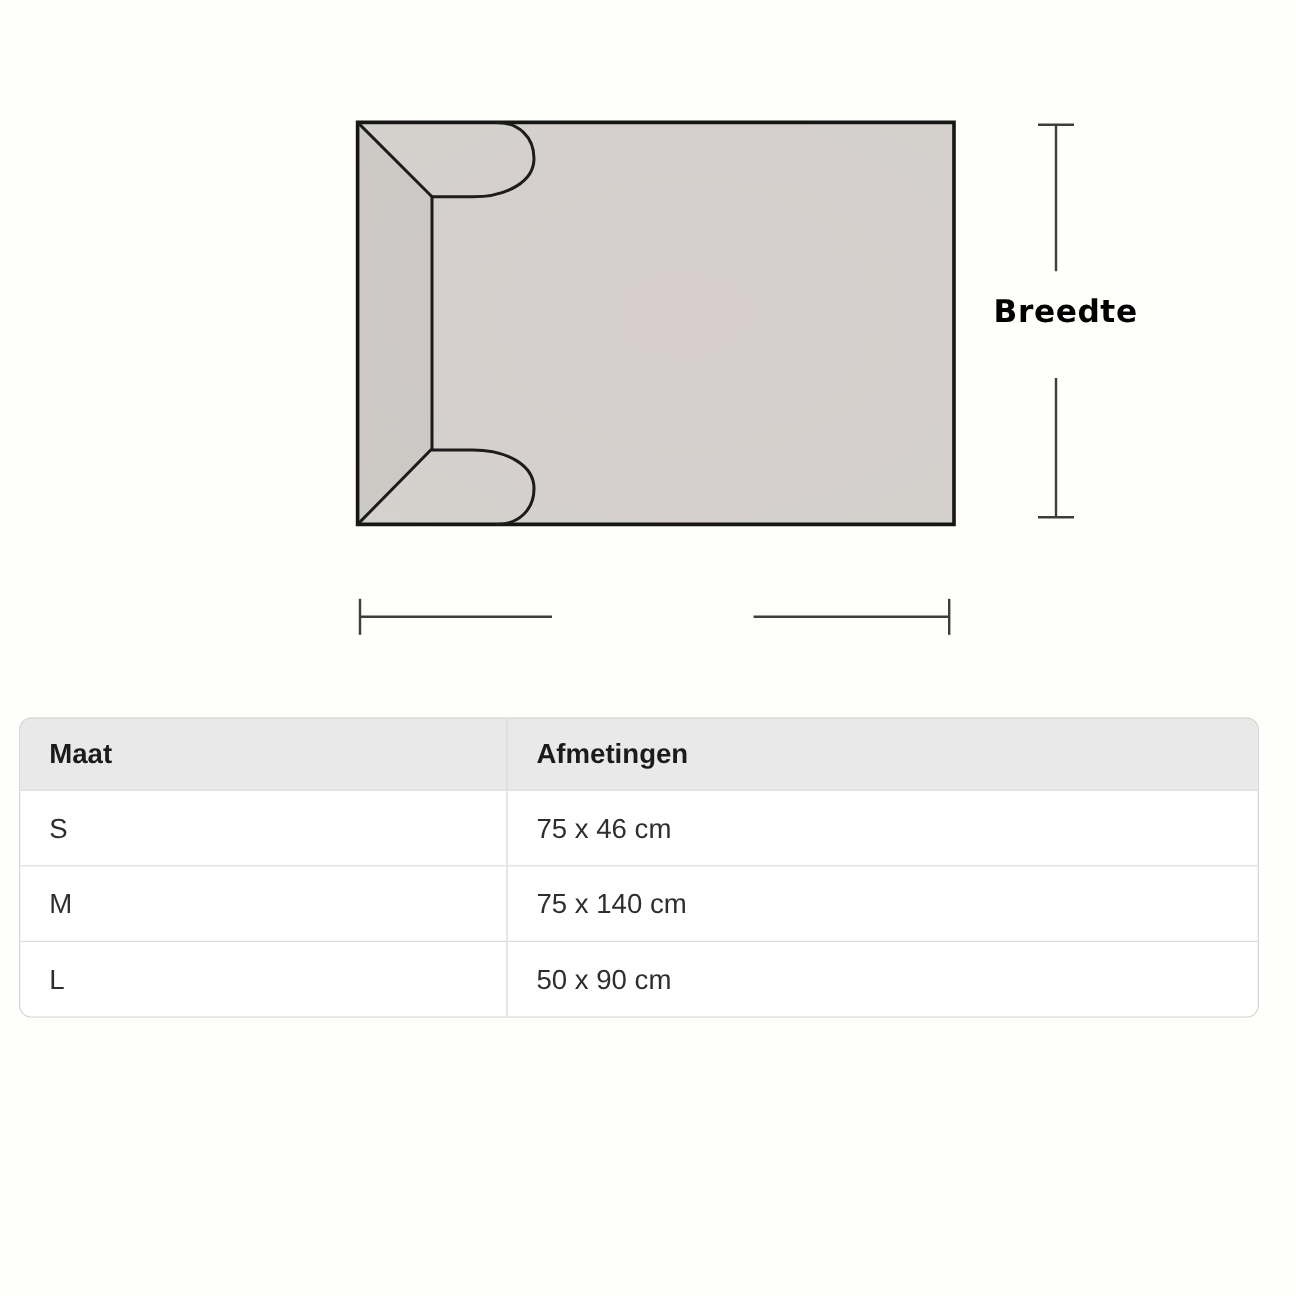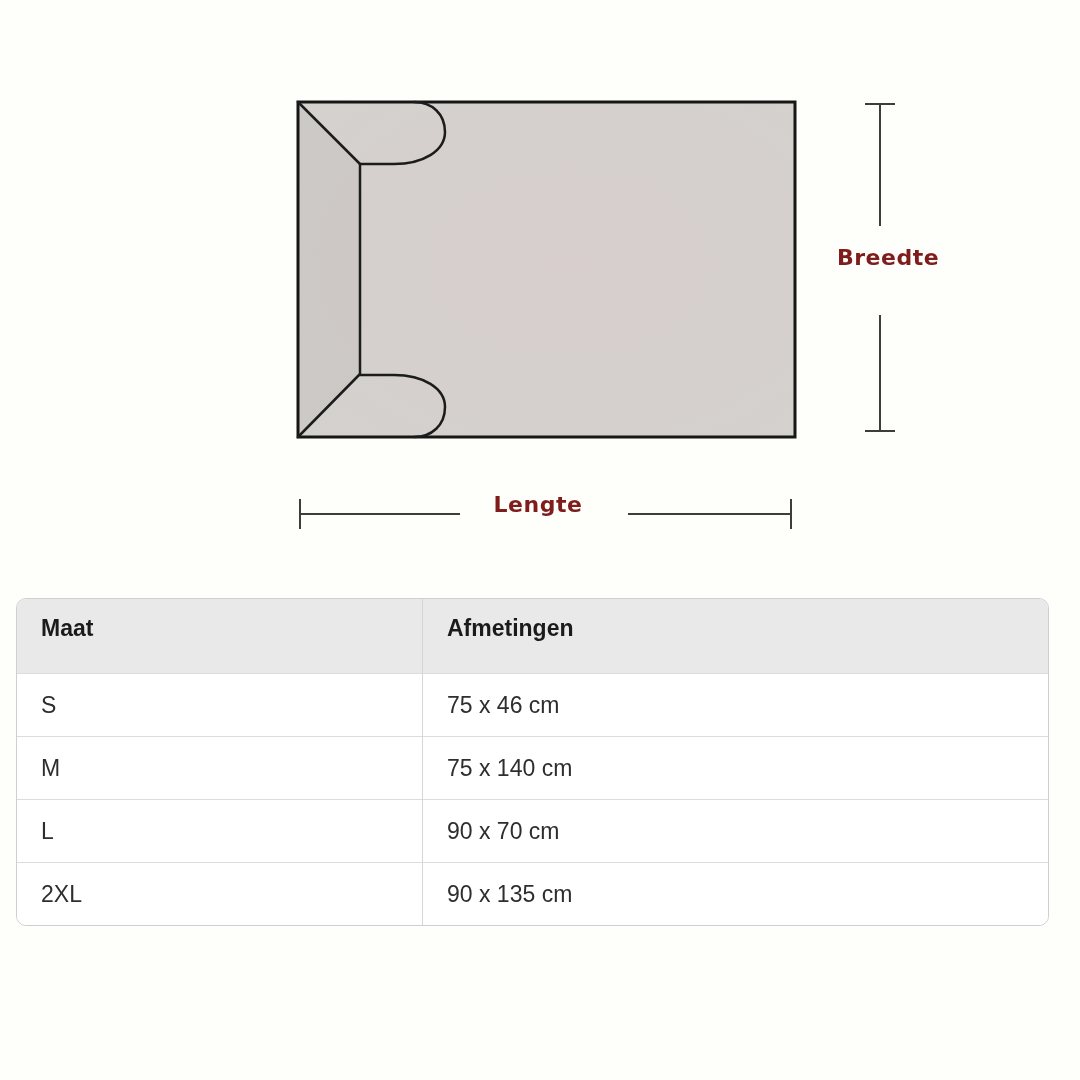--- a/index.html
+++ b/index.html
@@ -23,23 +23,23 @@
     height: 580px;
   }
   .diagram svg {
     position: absolute;
     left: 0; top: 0;
   }
   .dim-label {
     position: absolute;
     font-family: "DejaVu Sans", "Liberation Sans", sans-serif;
     font-weight: 700;
-    font-size: 22px;
+    font-size: 26px;
     letter-spacing: 0.5px;
-    color: #7f1d1d;
+    color: #000000;
     text-align: center;
     line-height: 1.1;
     white-space: nowrap;
   }
   .dim-label.breedte { left: 818px; top: 246px; width: 140px; }
   .dim-label.lengte  { left: 468px; top: 493px; width: 140px; }
 
   
   .table-wrap {
     position: absolute;
@@ -54,21 +54,21 @@
   }
   table.size-table {
     width: 100%;
     border-collapse: collapse;
     table-layout: fixed;
   }
   table.size-table th {
     background: #e9e9e9;
     height: 59px;
     text-align: left;
-    padding: 0 0 15px 24px;
+    padding: 0 0 0 24px;
     font-size: 23px;
     font-weight: 700;
     color: #1b1b1b;
   }
   table.size-table td {
     height: 62px;
     padding: 0 0 0 24px;
     font-size: 23px;
     font-weight: 400;
     color: #2e2e2e;
@@ -116,21 +116,20 @@
       <g stroke="#3d3d3d" stroke-width="2">
         <line x1="300" y1="499" x2="300" y2="529"></line>
         <line x1="300" y1="514" x2="460" y2="514"></line>
         <line x1="628" y1="514" x2="791" y2="514"></line>
         <line x1="791" y1="499" x2="791" y2="529"></line>
       </g>
     </svg>
 
     <div class="dim-label breedte">Breedte</div>
 
-    <div class="dim-label lengte">Lengte</div>
   </div>
 
   <div class="table-wrap">
     <table class="size-table">
       <thead>
         <tr>
           <th>Maat</th>
           <th>Afmetingen</th>
         </tr>
       </thead>
@@ -138,23 +137,19 @@
         <tr>
           <td>S</td>
           <td>75 x 46 cm</td>
         </tr>
         <tr>
           <td>M</td>
           <td>75 x 140 cm</td>
         </tr>
         <tr>
           <td>L</td>
-          <td>90 x 70 cm</td>
-        </tr>
-        <tr>
-          <td>2XL</td>
-          <td>90 x 135 cm</td>
+          <td>50 x 90 cm</td>
         </tr>
       </tbody>
     </table>
   </div>
 
 </div>
 
 </body></html>

